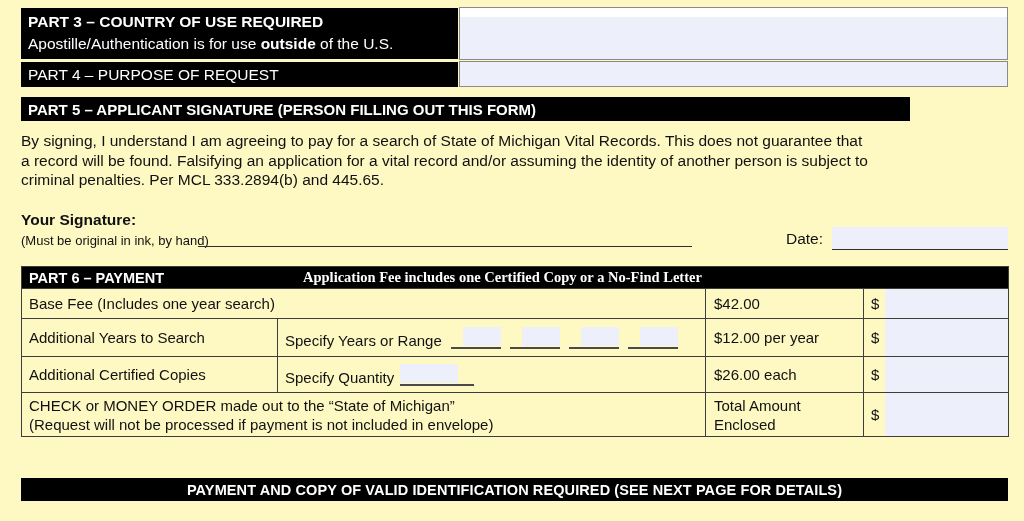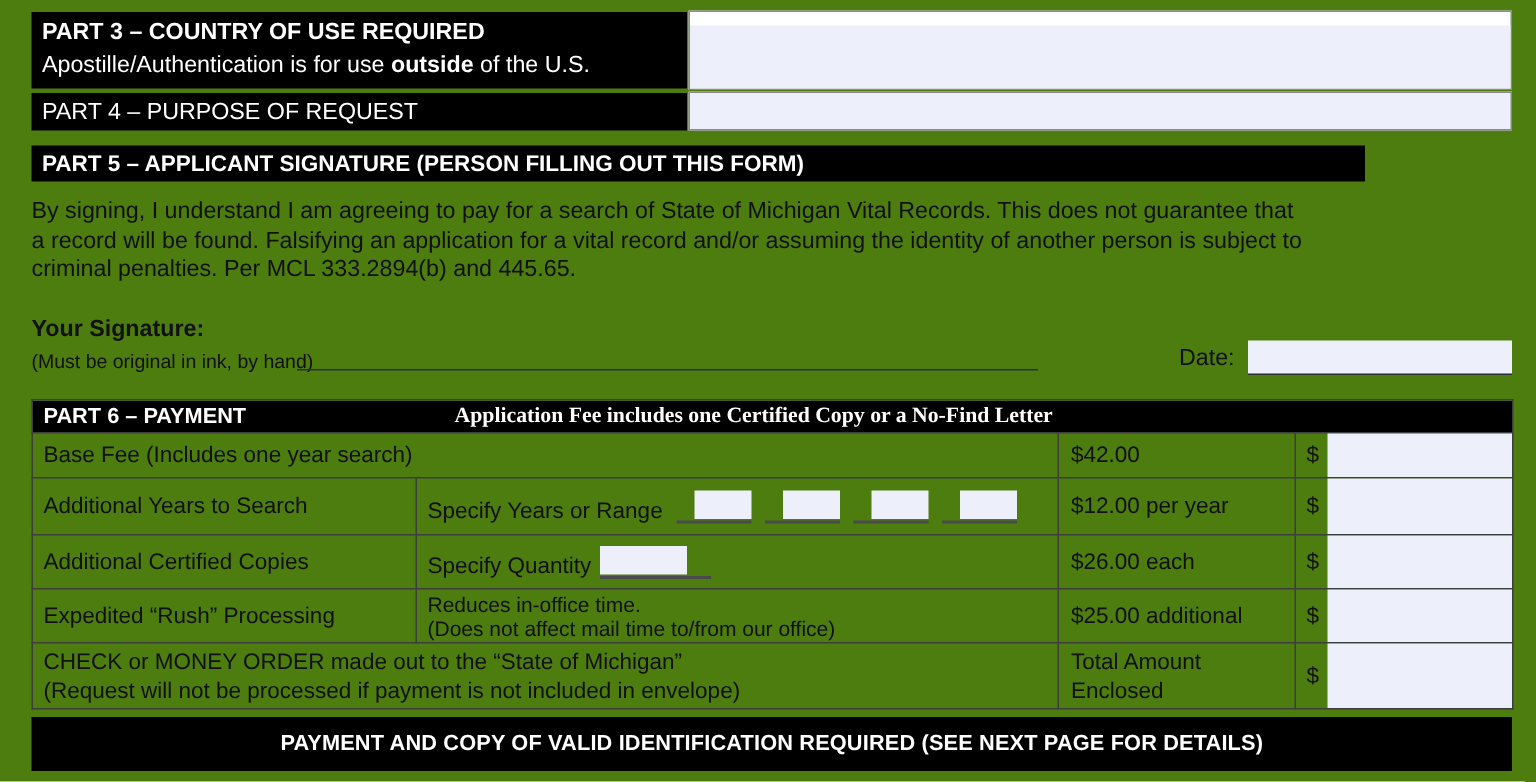--- a/index.html
+++ b/index.html
@@ -1,17 +1,17 @@
 <!DOCTYPE html>
 <html style="--field-bg: #edf0fa;"><head>
 <meta charset="utf-8">
 <style>
   html,body{margin:0;padding:0;background:#ffffff;}
   #page{
-    position:relative;width:1024px;height:521px;background:#4d7c0f;
+    position:relative;width:1024px;height:521px;background:#fef9c3;
     font-family:"Liberation Sans","DejaVu Sans",sans-serif;color:#111;overflow:hidden;
   }
   .blackbar{background:#000;color:#fff;}
   
   #p3block{position:absolute;left:21px;top:8px;width:437px;height:51px;padding:3px 0 0 7px;box-sizing:border-box;}
   #p3block .t1{font-weight:bold;font-size:15.5px;line-height:22px;}
   #p3block .t2{font-size:15.5px;line-height:22px;}
   
   #p3field{position:absolute;left:459px;top:7px;width:549px;height:53px;border:1px solid #8a8a8a;box-sizing:border-box;background:#fff;}
   #p3field .inner{position:absolute;left:0;right:0;bottom:0;top:9px;background:var(--field-bg,#edf0fa);}
@@ -36,21 +36,21 @@
   .thead .ts{position:absolute;left:281px;top:0;bottom:0;display:flex;align-items:center;font-weight:bold;font-size:14.5px;font-family:Liberation Serif, serif;}
   td.amt{position:relative;padding-left:8px;font-size:15px;}
   td.amt .fill{position:absolute;left:21px;right:0;top:0;bottom:0;background:var(--field-bg,#edf0fa);}
   .two-line{font-size:14px;line-height:16px;}
   .fee-cell{padding-left:8px !important;}
   .yr{display:inline-block;width:50px;height:20px;border-bottom:2px solid #4a4a4a;margin-left:9px;vertical-align:bottom;text-align:right;}
   .yr .bx{display:inline-block;width:38px;height:19px;background:var(--field-bg,#edf0fa);}
   .qty{display:inline-block;width:74px;height:20px;border-bottom:2px solid #4a4a4a;margin-left:6px;vertical-align:bottom;}
   .qty .bx{display:inline-block;width:58px;height:19px;background:var(--field-bg,#edf0fa);}
   
-  #footer-bar{position:absolute;left:21px;top:478px;width:987px;height:36px;display:flex;align-items:center;justify-content:center;}
+  #footer-bar{position:absolute;left:21px;top:478px;width:987px;height:23px;display:flex;align-items:center;justify-content:center;}
   #footer-bar span{font-weight:bold;font-size:14.5px;letter-spacing:0.1px;}
 </style>
 </head>
 <body>
 
 <div id="page">
 
   <div id="p3block" class="blackbar">
     <div class="t1">PART 3 – COUNTRY OF USE REQUIRED</div>
     <div class="t2"><span>Apostille/Authentication is for use </span><b>outside</b><span> of the U.S.</span></div>
@@ -109,29 +109,20 @@
       <td class="amt"><span>$</span><div class="fill"></div></td>
     </tr>
     <tr style="height:36px">
       <td>Additional Certified Copies</td>
       <td>
         <span>Specify Quantity</span><span class="qty"><span class="bx"></span></span>
       </td>
       <td class="fee-cell">$26.00 each</td>
       <td class="amt"><span>$</span><div class="fill"></div></td>
     </tr>
-    <tr style="height:36px">
-      <td>Expedited “Rush” Processing</td>
-      <td class="two-line">
-        <div>Reduces in-office time.</div>
-        <div>(Does not affect mail time to/from our office)</div>
-      </td>
-      <td class="fee-cell">$25.00 additional</td>
-      <td class="amt"><span>$</span><div class="fill"></div></td>
-    </tr>
     <tr style="height:44px">
       <td colspan="2" style="line-height:19px;">
         <div>CHECK or MONEY ORDER made out to the “State of Michigan”</div>
         <div>(Request will not be processed if payment is not included in envelope)</div>
       </td>
       <td class="fee-cell" style="line-height:19px;">
         <div>Total Amount</div>
         <div>Enclosed</div>
       </td>
       <td class="amt"><span>$</span><div class="fill"></div></td>

